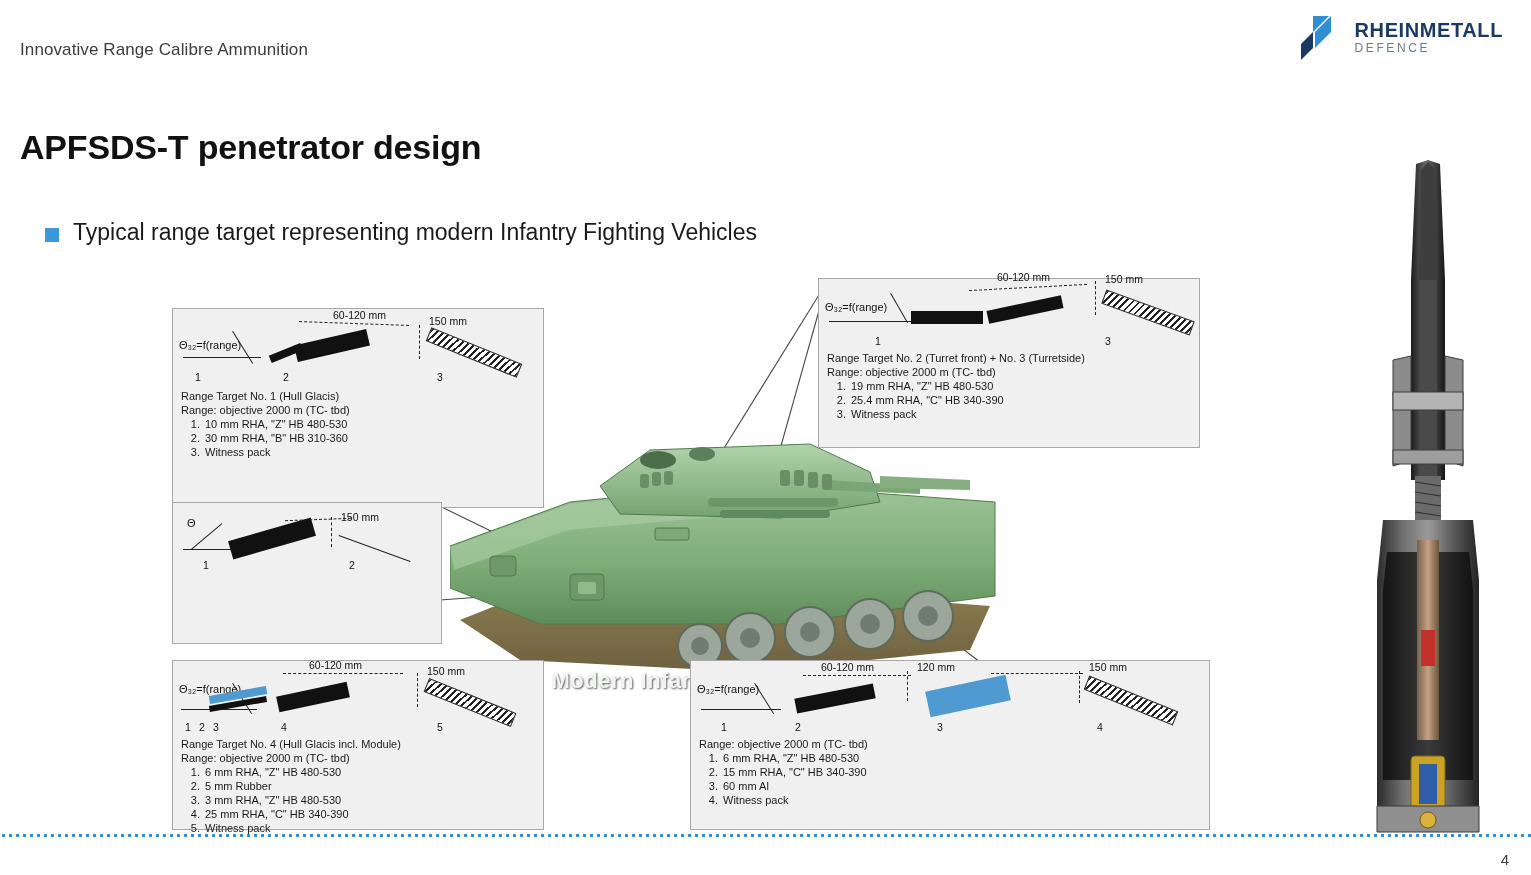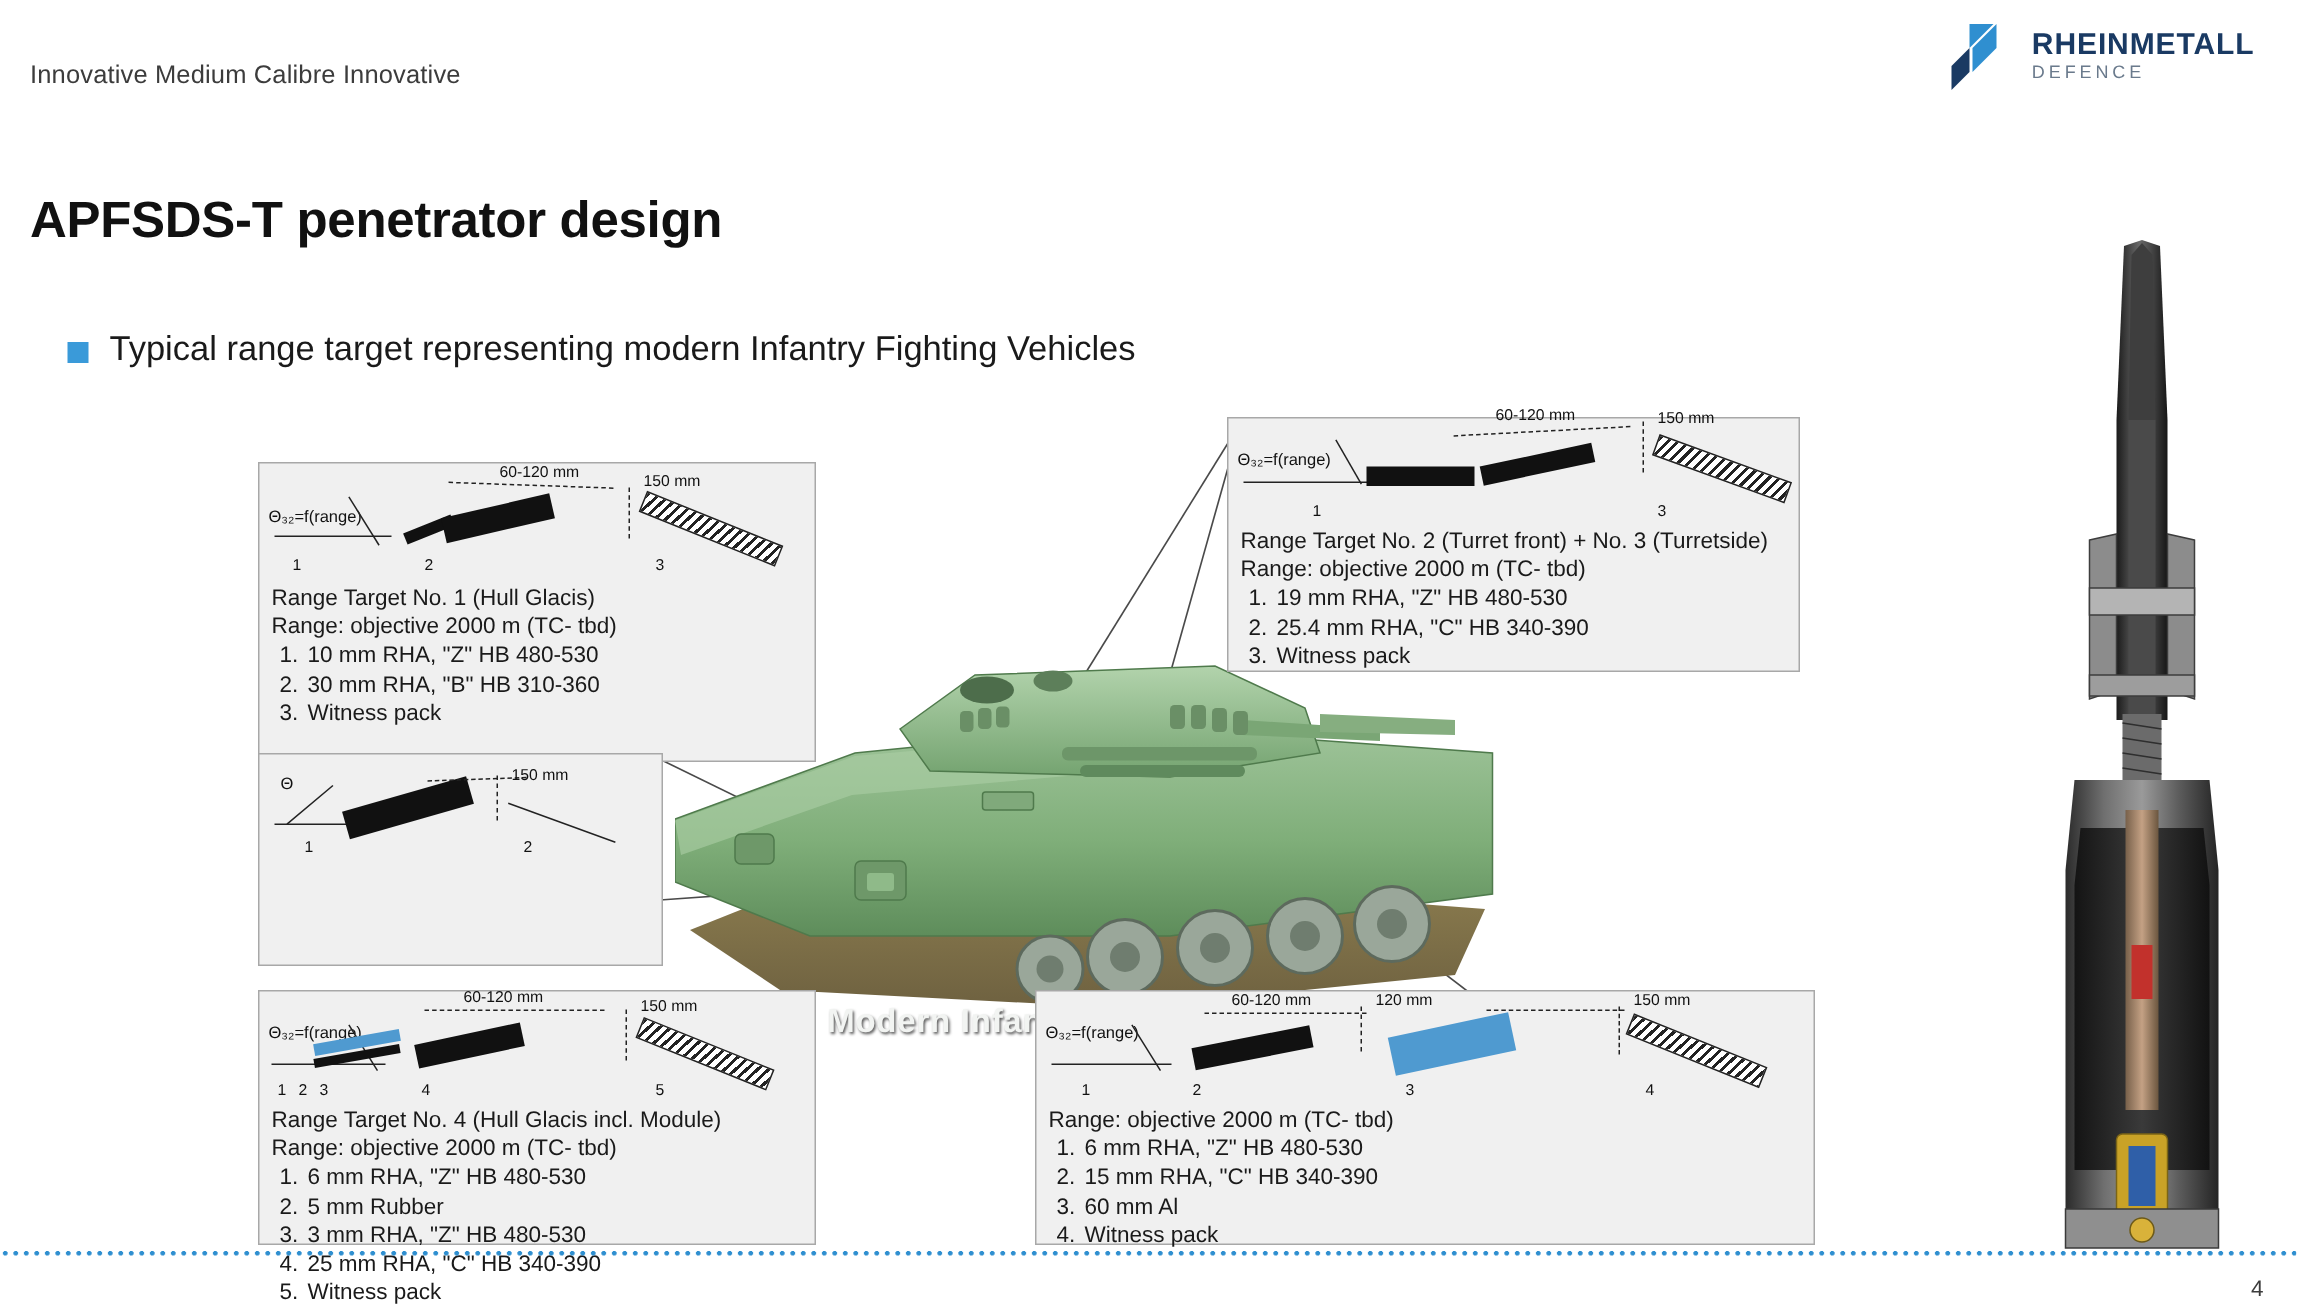--- a/index.html
+++ b/index.html
@@ -150,21 +150,21 @@
     background: #f0f0f0;
     border: 1px solid #a8a8a8;
     box-sizing: border-box;
   }
   .panel-diagram {
     position: relative;
     height: 70px;
   }
   .panel-text {
     padding: 0 8px 6px 8px;
-    font-size: 15px;
+    font-size: 11px;
     line-height: 1.28;
     color: #1a1a1a;
   }
   .panel-text .ttl { display: block; }
   .panel-text ol {
     margin: 0;
     padding-left: 22px;
     list-style: decimal;
   }
   .panel-text ol li { padding-left: 2px; }
@@ -213,21 +213,21 @@
     position: absolute;
     right: 28px;
     top: 160px;
     width: 150px;
     height: 680px;
   }
 </style>
 </head>
 <body>
 
-<div class="header-title">Innovative Medium Calibre Innovative</div>
+<div class="header-title">Innovative Range Calibre Ammunition</div>
 
 <div class="logo">
   <div class="logo-mark">
     <svg width="46" height="46" viewBox="0 0 46 46" aria-hidden="true">
       <polygon points="2,30 14,18 14,34 2,46" fill="#1a3a63"></polygon>
       <polygon points="14,18 14,2 30,2 14,18" fill="#2f8fd0"></polygon>
       <polygon points="16,18 32,2 32,18 16,34" fill="#2f8fd0"></polygon>
     </svg>
   </div>
   <div class="logo-text">

